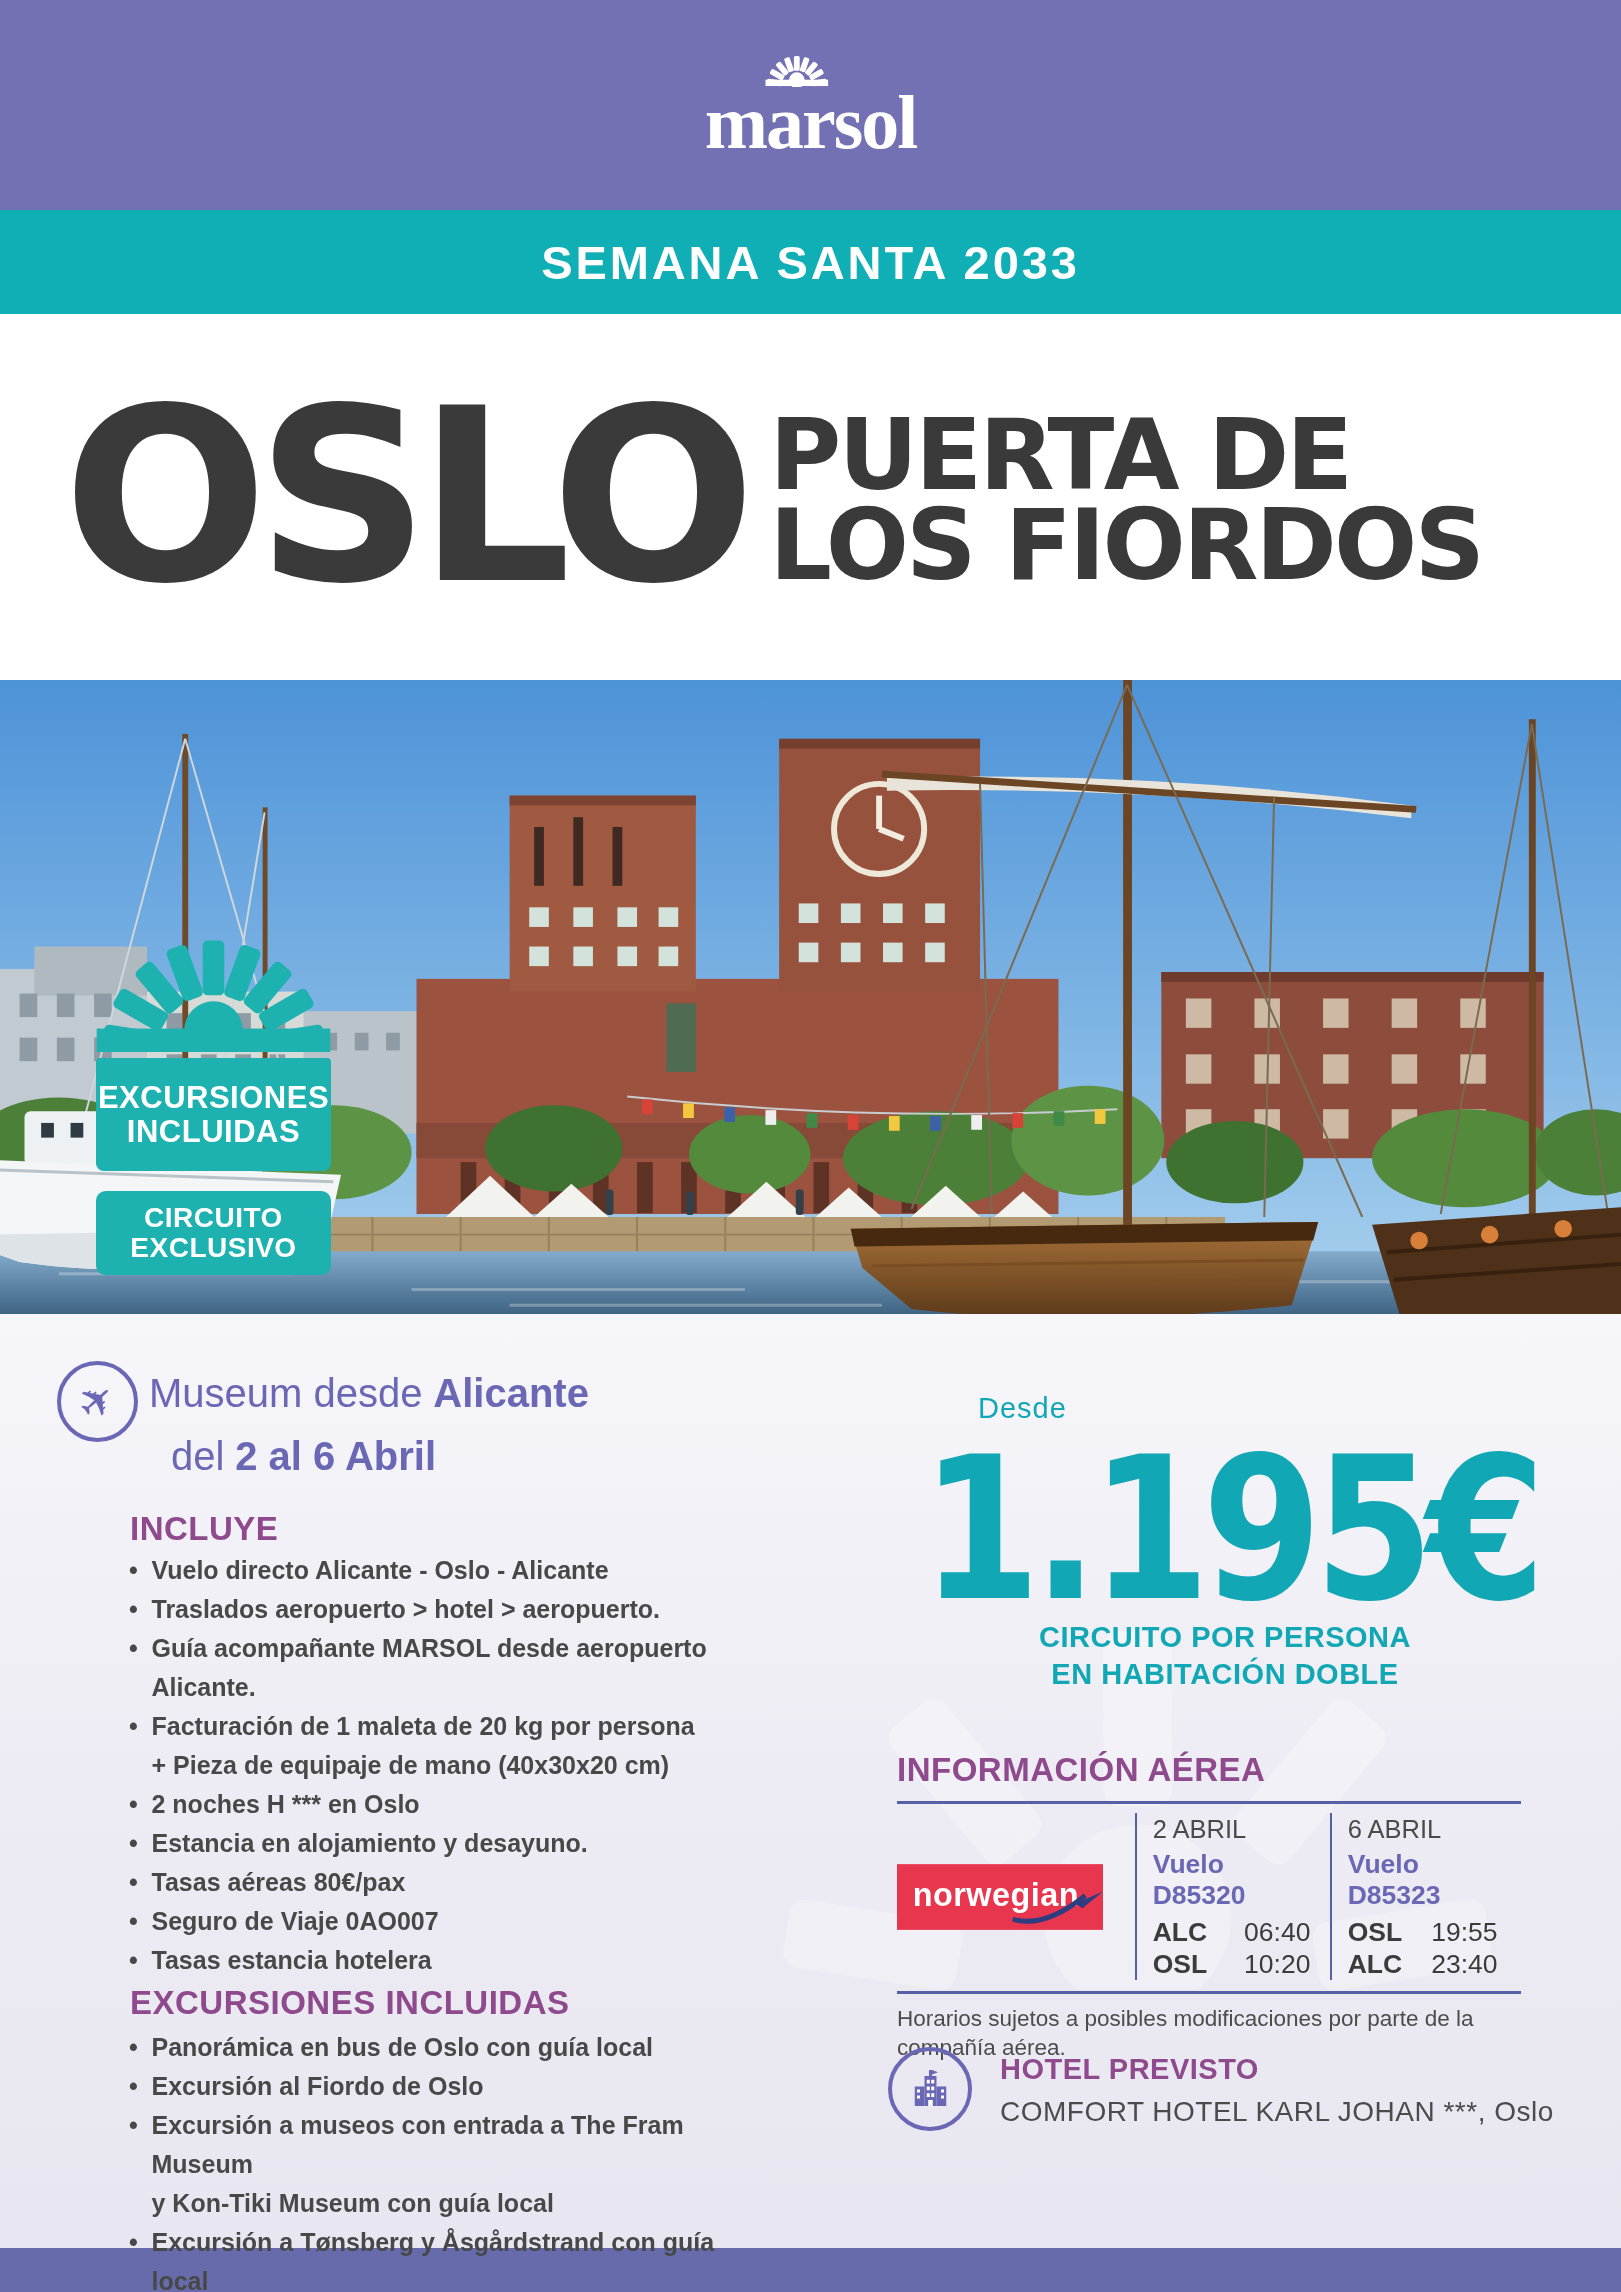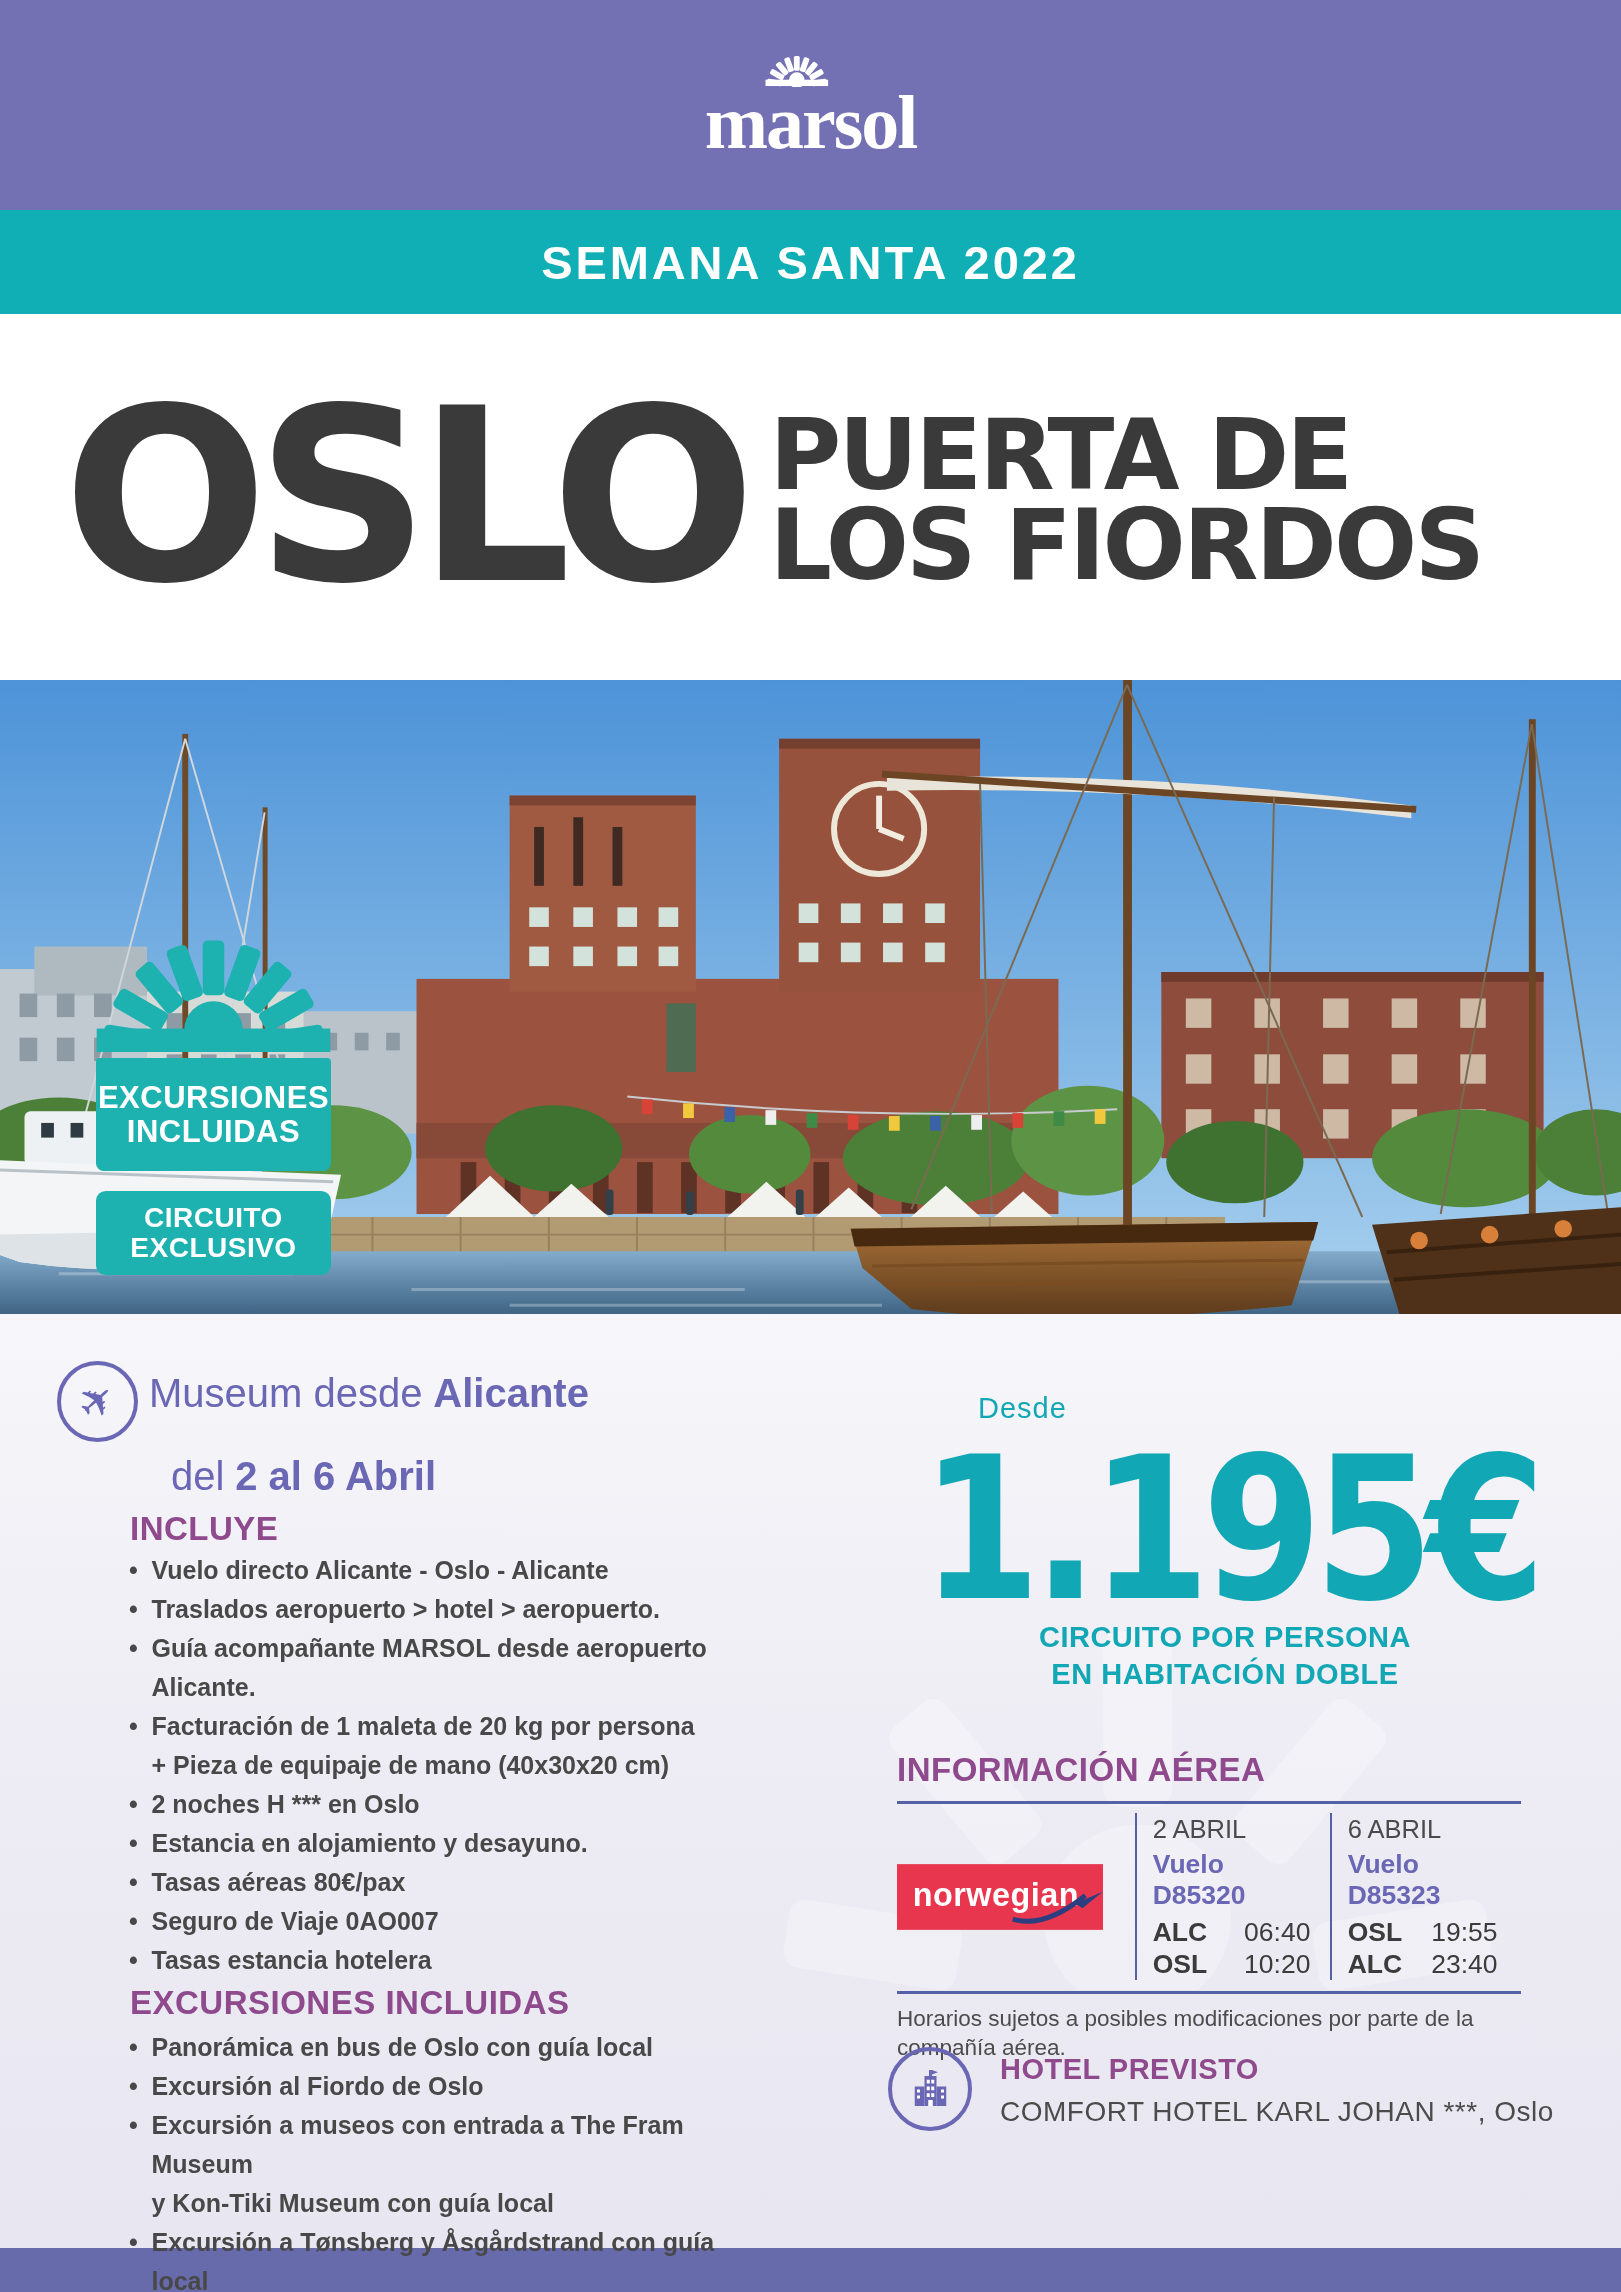--- a/index.html
+++ b/index.html
@@ -40,21 +40,21 @@
   .bottom{position:relative;height:934px;
           background:linear-gradient(180deg,#f7f6fa 0%,#edecf4 50%,#e8e7f1 100%);}
   .watermark{position:absolute;left:765px;top:255px;opacity:0.45;z-index:0;}
   .bottom > .content{position:absolute;inset:0;z-index:1;}
 
   .salida-icon{position:absolute;left:57px;top:47px;width:73px;height:73px;
                border:4.9px solid #6a67b5;border-radius:50%;
                display:flex;align-items:center;justify-content:center;}
   .plane-glyph{font-size:43px;color:#6a67b5;transform:rotate(-42deg);line-height:1;}
   .salida-line1{position:absolute;left:149px;top:57px;font-size:40px;color:#6a67b5;}
-  .salida-line2{position:absolute;left:171px;top:120px;font-size:40px;color:#6a67b5;margin-top:20px;}
+  .salida-line2{position:absolute;left:171px;top:120px;font-size:40px;color:#6a67b5;}
   .salida-line1 .pre,.salida-line2 .pre{font-weight:normal;margin-right:10.8px;}
   .salida-line1 .strong,.salida-line2 .strong{font-weight:bold;}
 
   .sec-heading{color:#8e4a8c;font-weight:bold;font-size:33px;letter-spacing:0.5px;}
   #incluye-heading{position:absolute;left:130px;top:196px;}
   #excursiones-heading{position:absolute;left:130px;top:670px;}
 
   ul.bullets{list-style:none;margin:0;padding:0;font-size:25px;color:#484848;
              line-height:39px;}
   ul.bullets li{position:relative;padding-left:22.5px;white-space:pre-line;font-weight:bold;}
@@ -117,21 +117,21 @@
           <rect x="-11" y="-114" width="22" height="56" rx="6" transform="rotate(81)"></rect>
           <rect x="-119.5" y="-24" width="239" height="24"></rect>
           <circle cx="0" cy="-22" r="30"></circle>
         </g>
       </svg>
       <div class="logo-text">marsol</div>
     </div>
   </div>
 
   <div class="banner">
-    <div class="banner-text">SEMANA SANTA 2022</div>
+    <div class="banner-text">SEMANA SANTA 2033</div>
   </div>
 
   <div class="title-section">
     <div class="title-main">OSLO</div>
     <div class="title-sub">
       <div>PUERTA DE</div>
       <div>LOS FIORDOS</div>
     </div>
   </div>
 

